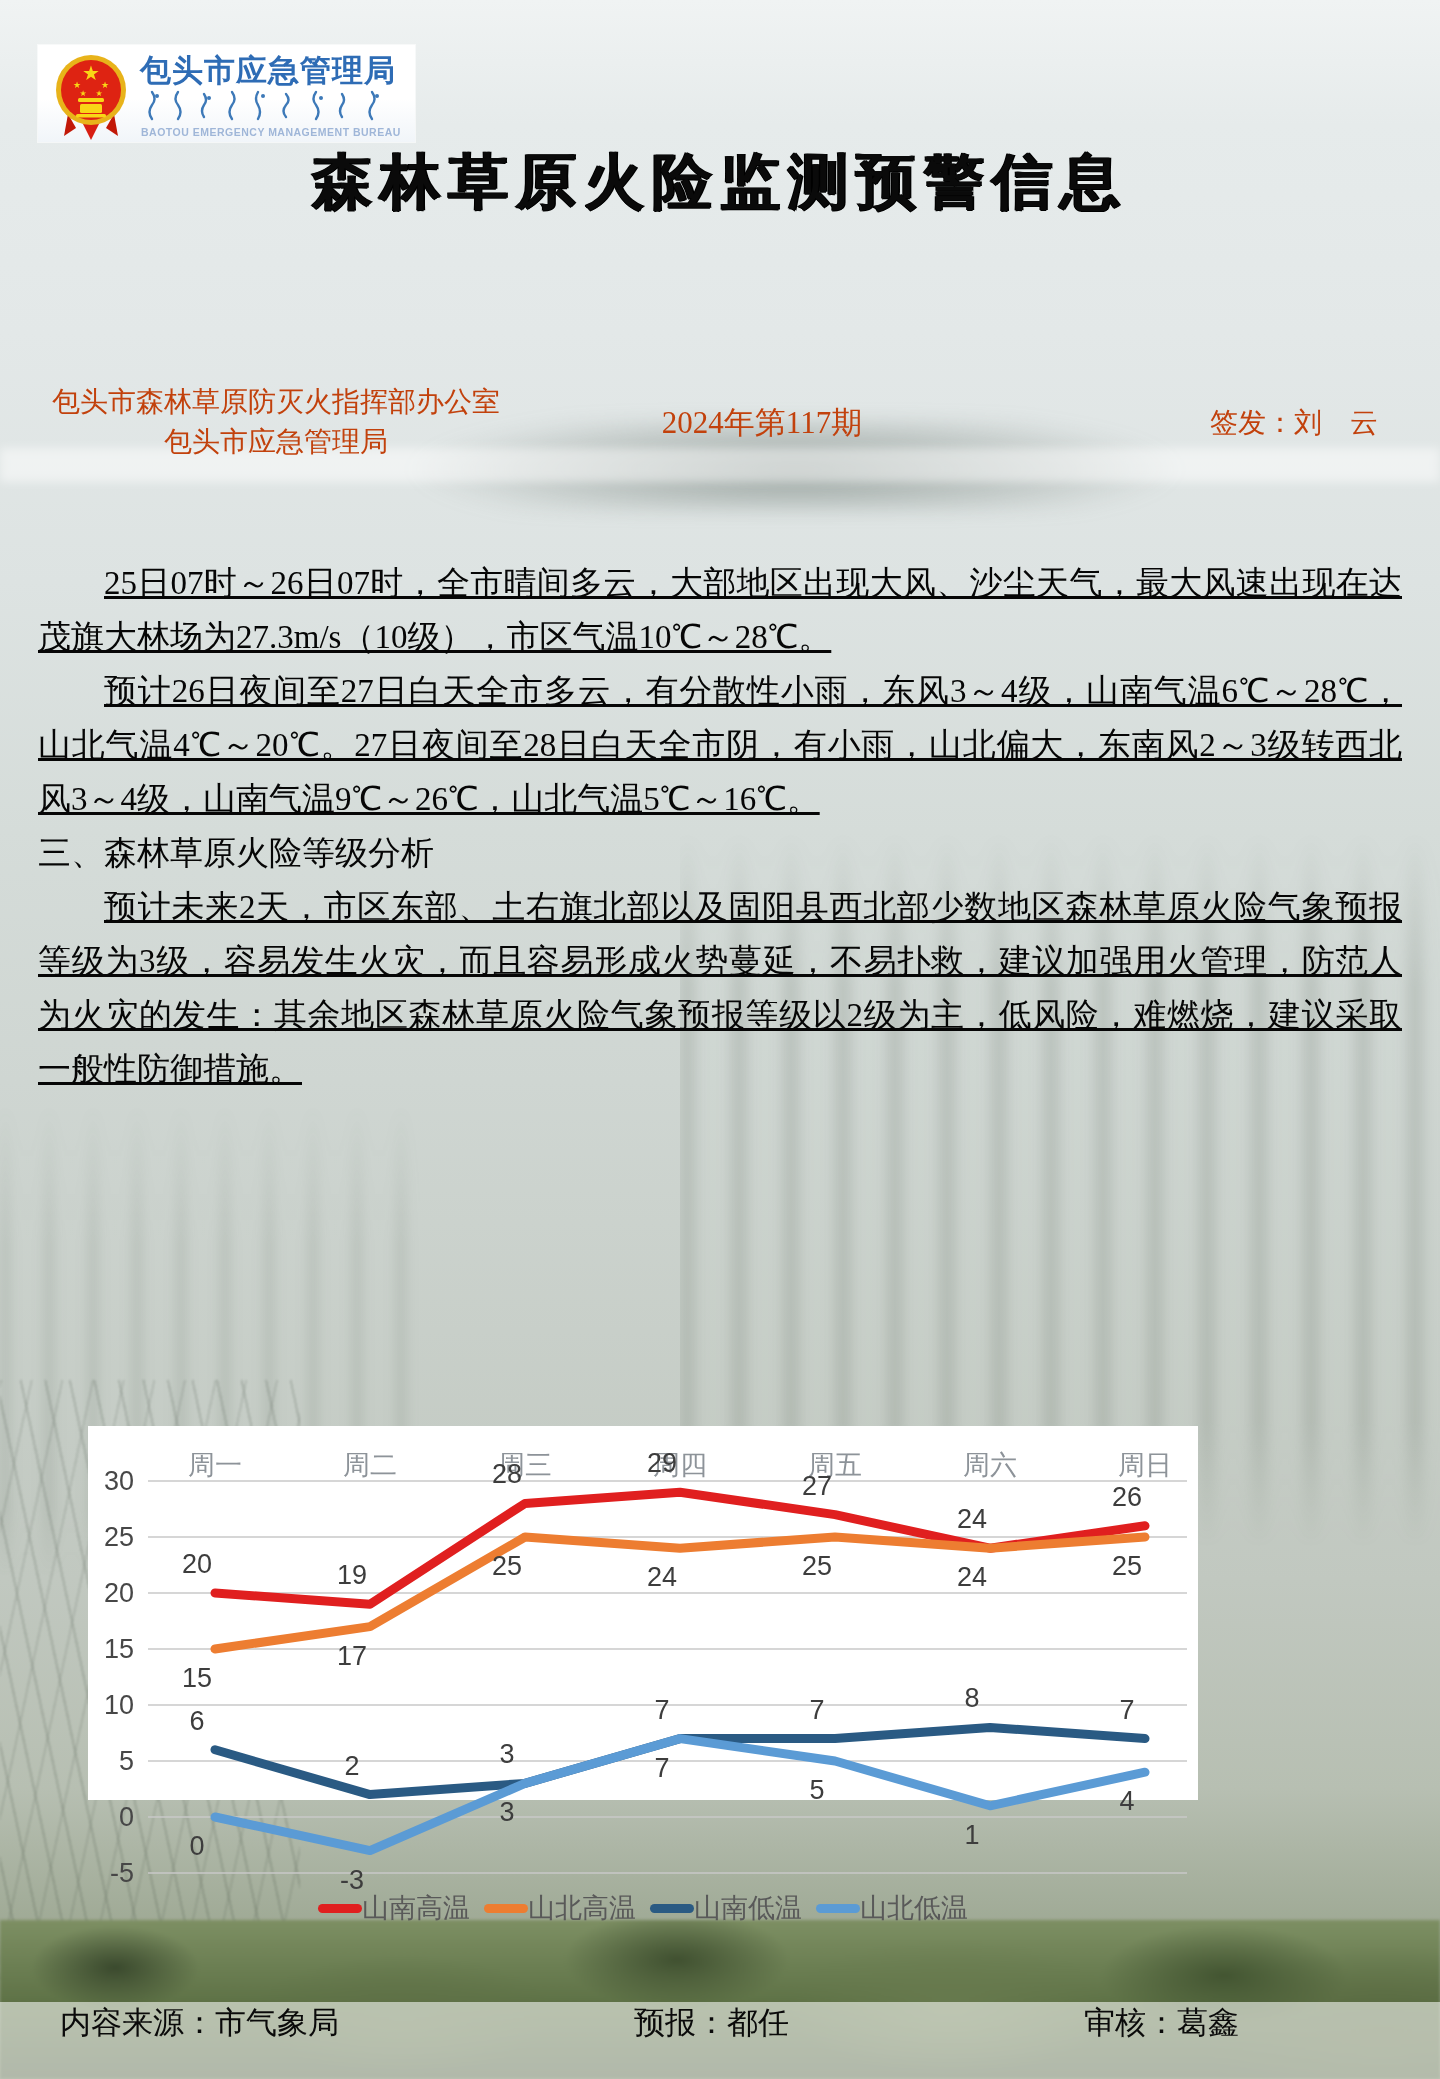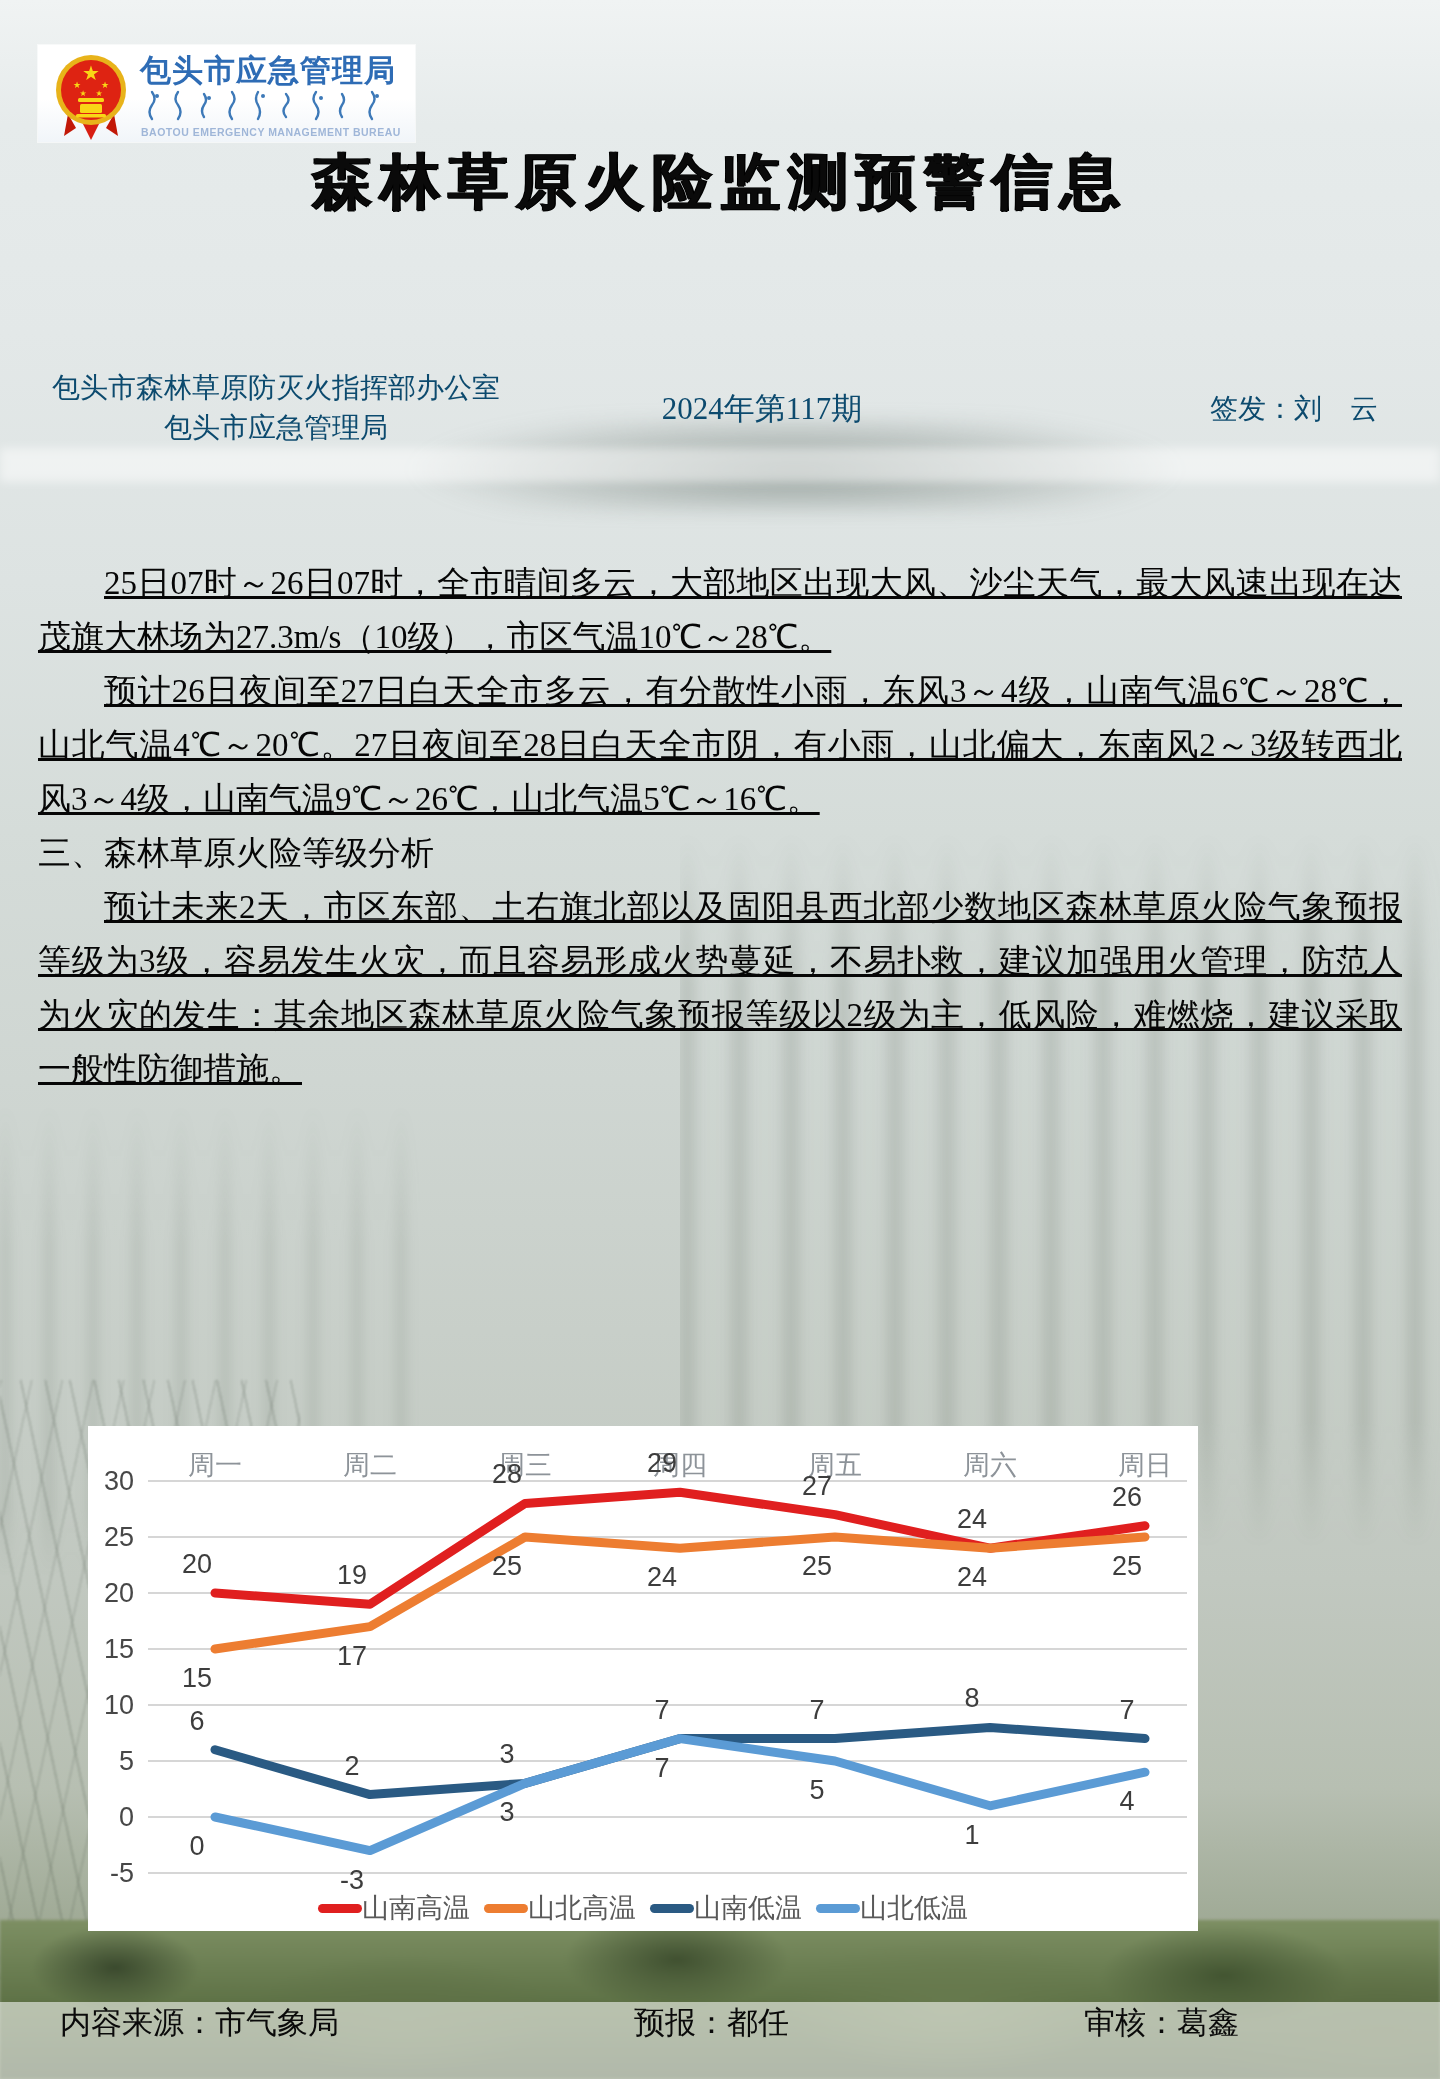--- a/index.html
+++ b/index.html
@@ -50,33 +50,33 @@
   .logo-en{position:absolute;left:103px;top:81px;font-family:"Liberation Sans",sans-serif;
     font-size:10.5px;font-weight:700;color:#9fb6d8;letter-spacing:.5px;white-space:nowrap;}
 
   
   .main-title{position:absolute;left:0;top:142px;width:100%;text-align:center;
     font-family:"Liberation Serif",serif;font-weight:900;font-size:60px;color:#0a0a0a;
     letter-spacing:8px;white-space:nowrap;
     text-shadow:1.5px 0 0 #000,-1px 0 0 #000,0 1px 0 #000;}
 
   
-  .issue-row{position:absolute;left:0;top:366px;width:100%;height:84px;display:flex;color:#0c4a6e;}
+  .issue-row{position:absolute;left:0;top:380px;width:100%;height:84px;display:flex;color:#c2410c;}
   .issue-left{width:552px;text-align:center;font-size:28px;line-height:40px;padding-top:2px;}
   .issue-center{width:420px;text-align:center;font-size:31px;padding-top:22px;}
   .issue-right{flex:1;text-align:right;padding-right:62px;font-size:28px;padding-top:24px;white-space:nowrap;}
 
   
   .body-text{position:absolute;left:38px;top:556px;width:1364px;
     font-size:33px;line-height:54px;color:#060606;text-align:justify;}
   .sec-heading{margin:0;}
   .sec-para{margin:0;text-indent:2em;text-decoration:underline;}
 
   
-  .chart-panel{position:absolute;left:88px;top:1426px;width:1110px;height:505px;background:#ffffff;}
+  .chart-panel{position:absolute;left:88px;top:1426px;width:1110px;height:374px;background:#ffffff;}
   .chart-legend{position:absolute;left:0;top:462px;width:100%;height:40px;
     display:flex;justify-content:center;align-items:center;gap:14px;}
   .legend-item{display:flex;align-items:center;}
   .legend-swatch{display:inline-block;width:44px;height:9px;border-radius:4.5px;}
   .legend-label{font-size:27px;color:#595959;}
 
   
   .footer-strip{position:absolute;left:0;top:2002px;width:100%;height:77px;
     background:rgba(246,248,245,.6);}
   .footer-item{position:absolute;top:0;font-size:31px;color:#0a0a0a;white-space:nowrap;}

